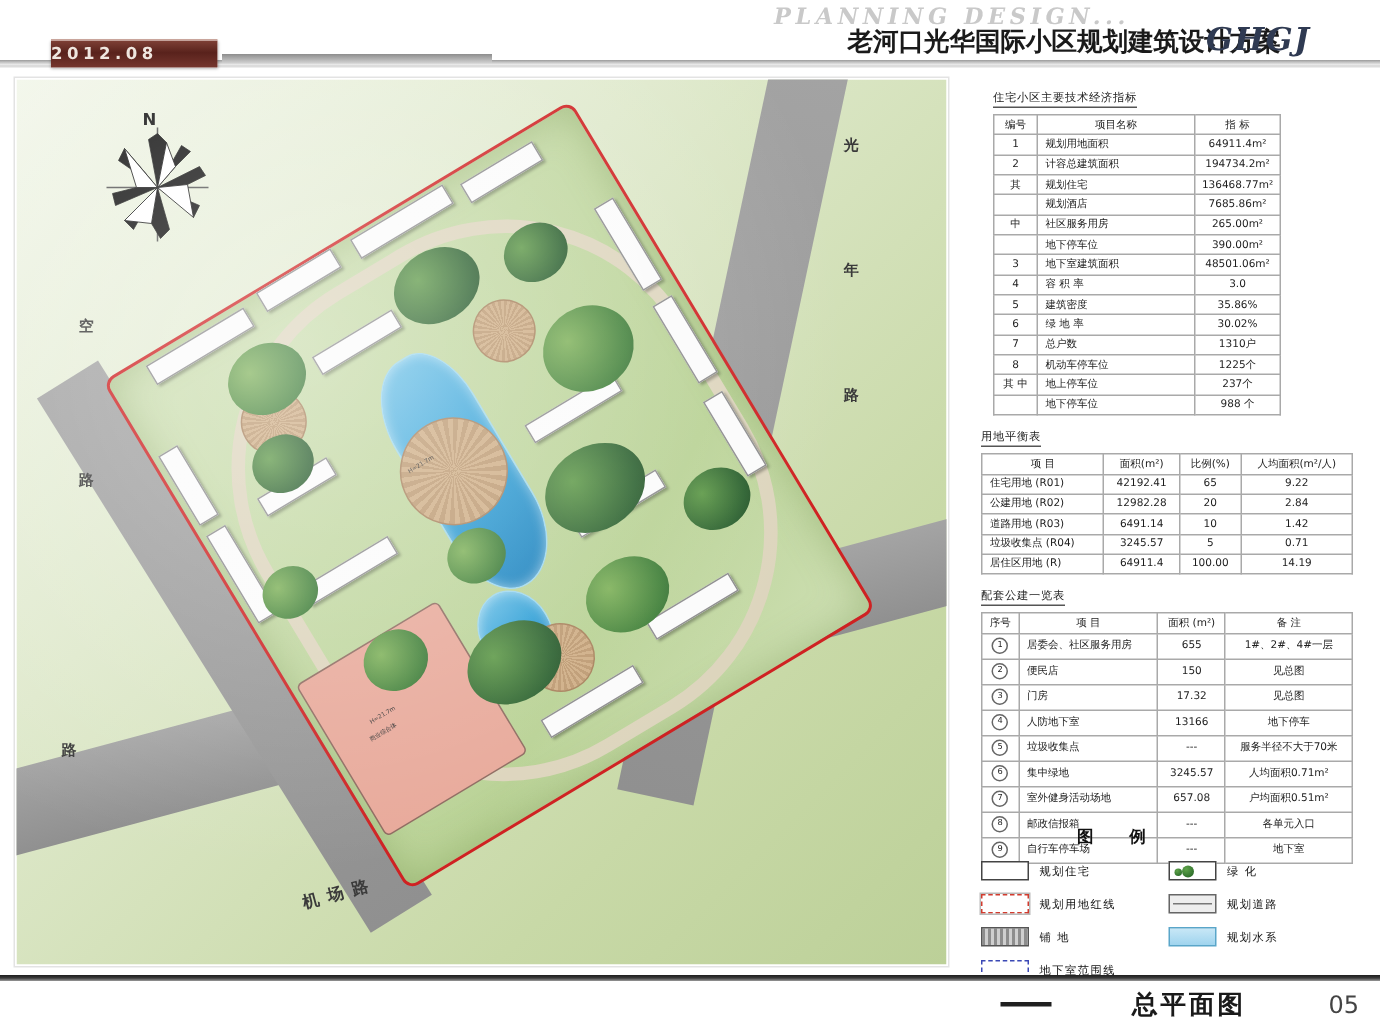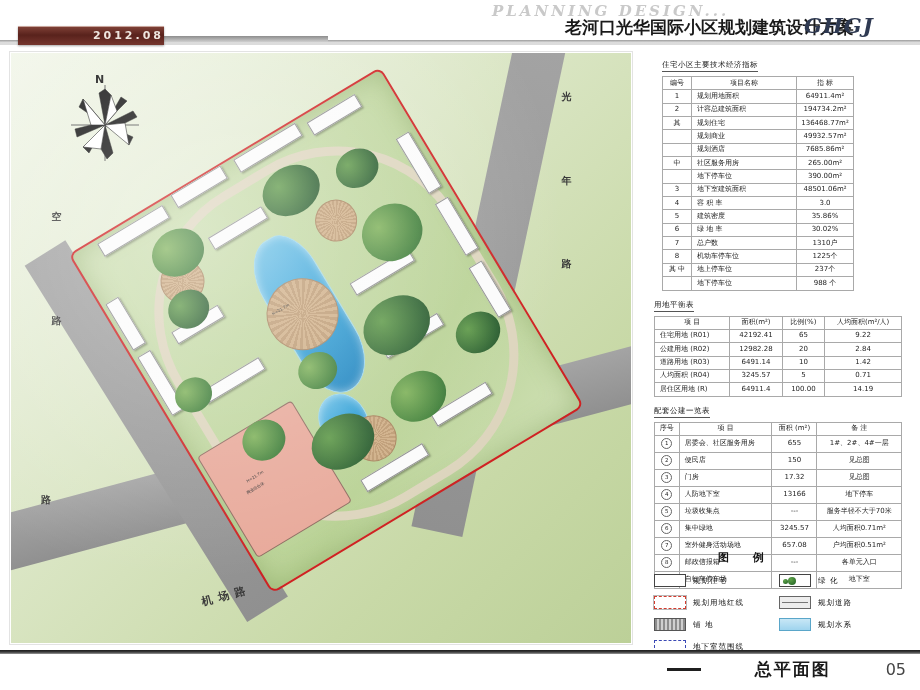--- a/index.html
+++ b/index.html
@@ -6,45 +6,45 @@
   body{
     width:920px;height:690px;overflow:hidden;background:#ffffff;
     font-family:"DejaVu Sans","Liberation Sans",sans-serif;
     -webkit-font-smoothing:antialiased;
   }
   .board{position:relative;width:920px;height:690px;background:#fff;}
 
   
   .header{position:absolute;left:0;top:0;width:920px;height:46px;background:#ffffff;}
   .planning-ghost{
-    position:absolute;left:492px;top:2px;
+    position:absolute;left:516px;top:2px;
     font-family:"DejaVu Serif","Liberation Serif",serif;
     font-style:italic;font-weight:bold;font-size:15px;letter-spacing:3px;
     color:#c9c9c9;white-space:nowrap;
   }
   .title-cn{
     position:absolute;left:565px;top:16px;
     font-family:"DejaVu Sans","Liberation Sans",sans-serif;
     font-weight:bold;font-size:17px;letter-spacing:0px;color:#1a1a1a;white-space:nowrap;
   }
   .title-ghgj{
     position:absolute;left:804px;top:13px;
     font-family:"DejaVu Serif","Liberation Serif",serif;
     font-style:italic;font-weight:bold;font-size:21px;color:#2f3a52;letter-spacing:1px;
   }
   .header-rule{position:absolute;left:0;top:40px;width:920px;height:3px;
     background:linear-gradient(to bottom,#9a9a9a 0,#bcbcbc 40%,#e8e8e8 100%);}
   .header-rule2{position:absolute;left:0;top:43px;width:920px;height:2px;background:#dcdcdc;}
 
   .datebadge{
-    position:absolute;left:18px;top:26px;width:146px;height:18px;
+    position:absolute;left:34px;top:26px;width:111px;height:18px;
     background:linear-gradient(to bottom,#7e4036 0%,#59221c 45%,#75362e 100%);
     border-top:1px solid #c9a59c;
     color:#efe6df;font-size:11px;font-weight:bold;letter-spacing:3px;
-    text-align:right;line-height:18px;box-shadow:0 1px 2px rgba(0,0,0,.35);
+    text-align:left;line-height:18px;box-shadow:0 1px 2px rgba(0,0,0,.35);
   }
   .datebadge-tail{position:absolute;left:148px;top:36px;width:180px;height:6px;
     background:linear-gradient(to bottom,#8d8d8d,#cfcfcf);}
 
   
   .mapwrap{
     position:absolute;left:10px;top:52px;width:620px;height:590px;
     background:linear-gradient(135deg,#f2f6ea 0%,#dfe9cc 35%,#c8d9a7 75%,#bcd098 100%);
     border:1px solid #ffffff;
     box-shadow:0 0 0 1px #e3e3e3;
@@ -262,25 +262,20 @@
             <td class="nm tleft">计容总建筑面积</td>
             <td>194734.2m²</td>
           </tr>
           <tr>
             <td class="num">其</td>
             <td class="nm tleft">规划住宅</td>
             <td>136468.77m²</td>
           </tr>
           <tr>
             <td class="num"></td>
-            <td class="nm tleft">规划商业</td>
-            <td>49932.57m²</td>
-          </tr>
-          <tr>
-            <td class="num"></td>
             <td class="nm tleft">规划酒店</td>
             <td>7685.86m²</td>
           </tr>
           <tr>
             <td class="num">中</td>
             <td class="nm tleft">社区服务用房</td>
             <td>265.00m²</td>
           </tr>
           <tr>
             <td class="num"></td>
@@ -351,21 +346,21 @@
             <td>20</td>
             <td>2.84</td>
           </tr>
           <tr>
             <td class="tleft">道路用地 (R03)</td>
             <td>6491.14</td>
             <td>10</td>
             <td>1.42</td>
           </tr>
           <tr>
-            <td class="tleft">人均面积 (R04)</td>
+            <td class="tleft">垃圾收集点 (R04)</td>
             <td>3245.57</td>
             <td>5</td>
             <td>0.71</td>
           </tr>
           <tr>
             <td class="tleft">居住区用地 (R)</td>
             <td>64911.4</td>
             <td>100.00</td>
             <td>14.19</td>
           </tr>

